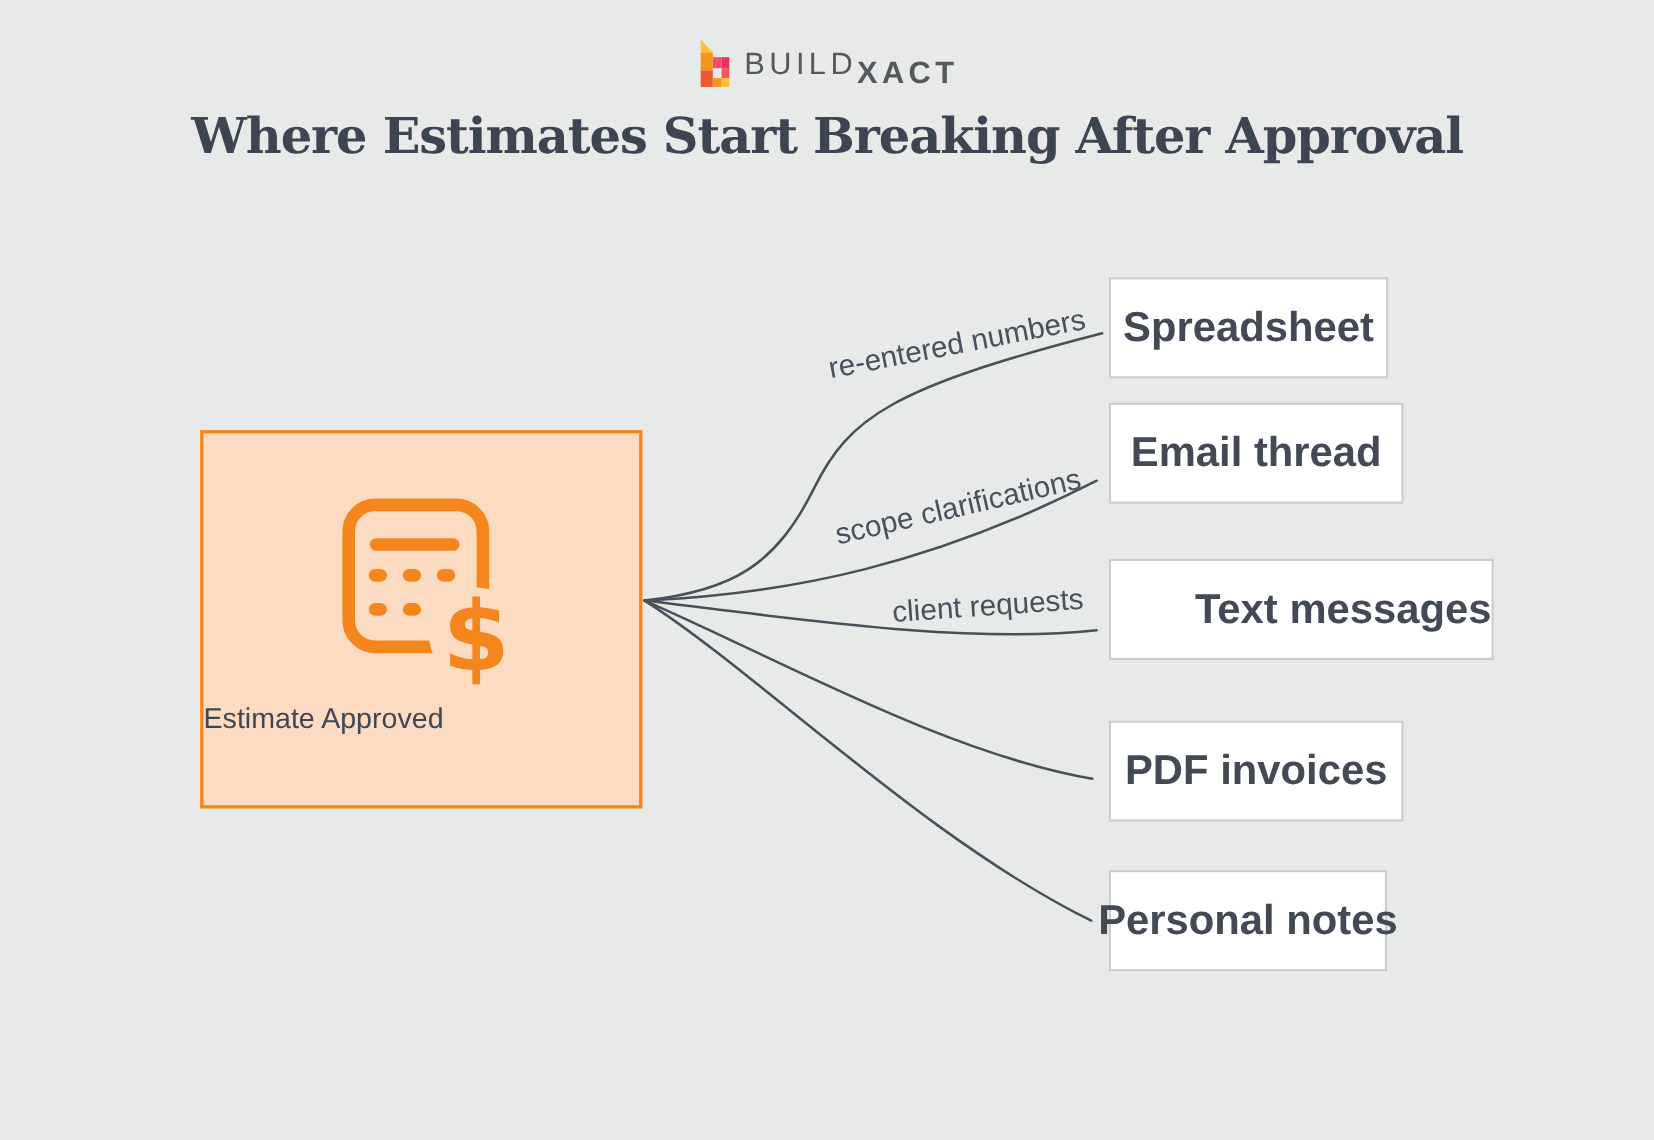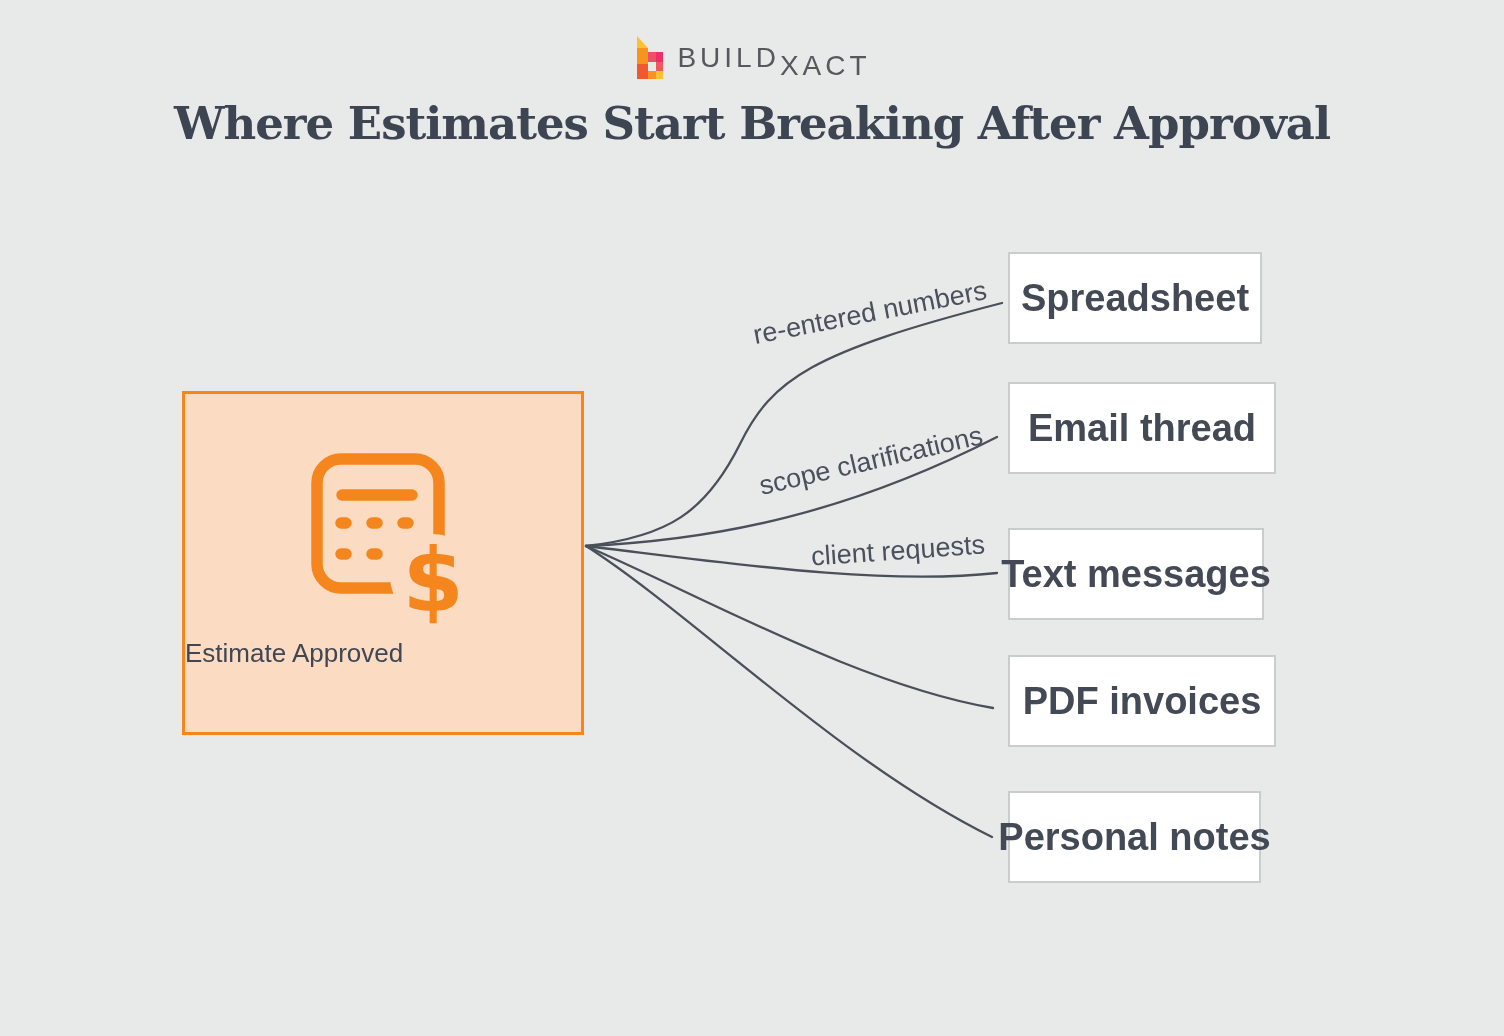--- a/index.html
+++ b/index.html
@@ -15,21 +15,21 @@
   .logo-row{
     position:absolute;top:34px;left:0;width:100%;
     display:flex;align-items:center;justify-content:center;gap:12px;
   }
   .logo-mark{width:32px;height:46px;display:block;}
   .logo-word{
     font-size:28px;letter-spacing:4px;color:#55585c;
     display:flex;align-items:center;
   }
   .logo-light{font-weight:400;}
-  .logo-bold{font-weight:400;margin-top:16px;}
+  .logo-bold{font-weight:700;margin-top:16px;}
 
   .page-title{
     position:absolute;top:97px;left:0;width:100%;
     margin:0;text-align:center;
     font-family:"DejaVu Serif",serif;
     font-weight:700;font-size:45px;letter-spacing:-1px;
     color:#3d4452;
   }
 
   
@@ -48,22 +48,22 @@
   }
 
   
   .target-box{
     position:absolute;left:1008px;height:92px;box-sizing:border-box;
     background:#ffffff;border:2px solid #cacdce;
     display:flex;align-items:center;justify-content:center;
   }
   .target-label{font-size:38px;font-weight:700;color:#434a55;white-space:nowrap;}
   .tb1{top:252px;width:254px;}
-  .tb2{top:382px;width:268px;}
-  .tb3{top:528px;width:256px;}
+  .tb2{top:366px;width:268px;}
+  .tb3{top:508px;width:350px;justify-content:flex-end;}
   .tb4{top:655px;width:268px;}
   .tb5{top:791px;width:253px;}
 
   
   .edge-label{
     position:absolute;white-space:nowrap;
     font-size:27px;font-weight:400;color:#4a515c;
   }
   .el1{left:870px;top:313px;transform:translate(-50%,-50%) rotate(-11deg);}
   .el2{left:871px;top:461px;transform:translate(-50%,-50%) rotate(-13deg);}

